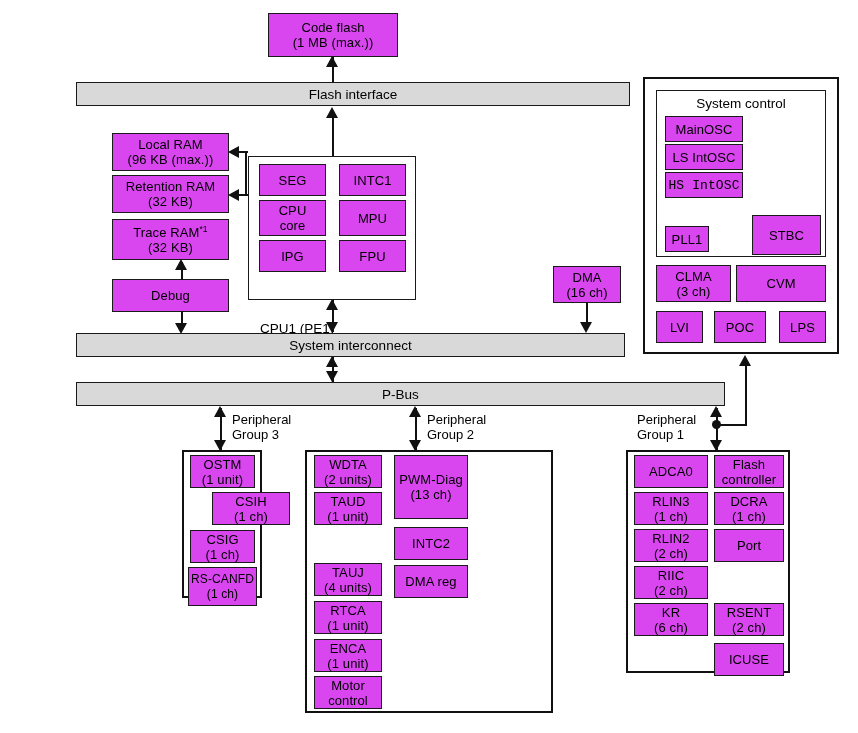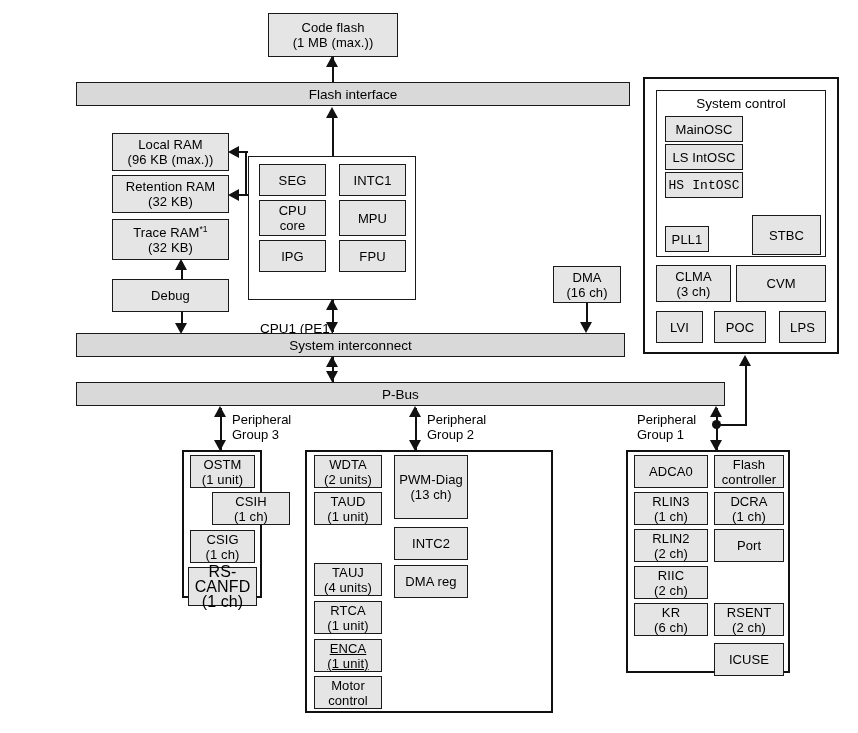--- a/index.html
+++ b/index.html
@@ -16,21 +16,21 @@
     width: 858px;
     height: 733px;
     background: #ffffff;
     overflow: hidden;
   }
   
   .box {
     position: absolute;
     box-sizing: border-box;
     border: 1.6px solid #1a1a1a;
-    background: #e5e5e5;
+    background: #d946ef;
     display: flex;
     flex-direction: column;
     align-items: center;
     justify-content: center;
     text-align: center;
     color: #000000;
     font-size: 13px;
     line-height: 15px;
     letter-spacing: 0.1px;
   }
@@ -274,21 +274,21 @@
     <span>(1 unit)</span>
   </div>
   <div class="box" style="left:190px; top:492px; width:78px; height:33px;margin-left:22px;">
     <span>CSIH</span>
     <span>(1 ch)</span>
   </div>
   <div class="box" style="left:190px; top:530px; width:65px; height:33px;">
     <span>CSIG</span>
     <span>(1 ch)</span>
   </div>
-  <div class="box" style="left:188px; top:567px; width:69px; height:39px; font-size:16px;">
+  <div class="box" style="left:188px; top:567px; width:69px; height:39px; font-size:12px;">
     <span>RS-CANFD</span>
     <span>(1 ch)</span>
   </div>
 
   <div class="caption" style="left:427px; top:412px;">Peripheral
 Group 2</div>
   <div class="line vline" style="left:415px; top:408px; height:42px;"></div>
   <div class="arrow arrow-up" style="left:409px; top:406px;"></div>
   <div class="arrow arrow-down" style="left:409px; top:440px;"></div>
 
@@ -303,21 +303,21 @@
     <span>(1 unit)</span>
   </div>
   <div class="box" style="left:314px; top:563px; width:68px; height:33px;">
     <span>TAUJ</span>
     <span>(4 units)</span>
   </div>
   <div class="box" style="left:314px; top:601px; width:68px; height:33px;">
     <span>RTCA</span>
     <span>(1 unit)</span>
   </div>
-  <div class="box" style="left:314px; top:639px; width:68px; height:33px;text-decoration:underline;">
+  <div class="box" style="left:314px; top:639px; width:68px; height:33px;">
     <span>ENCA</span>
     <span>(1 unit)</span>
   </div>
   <div class="box" style="left:314px; top:676px; width:68px; height:33px;">
     <span>Motor</span>
     <span>control</span>
   </div>
 
   <div class="box" style="left:394px; top:455px; width:74px; height:64px;">
     <span>PWM-Diag</span>

